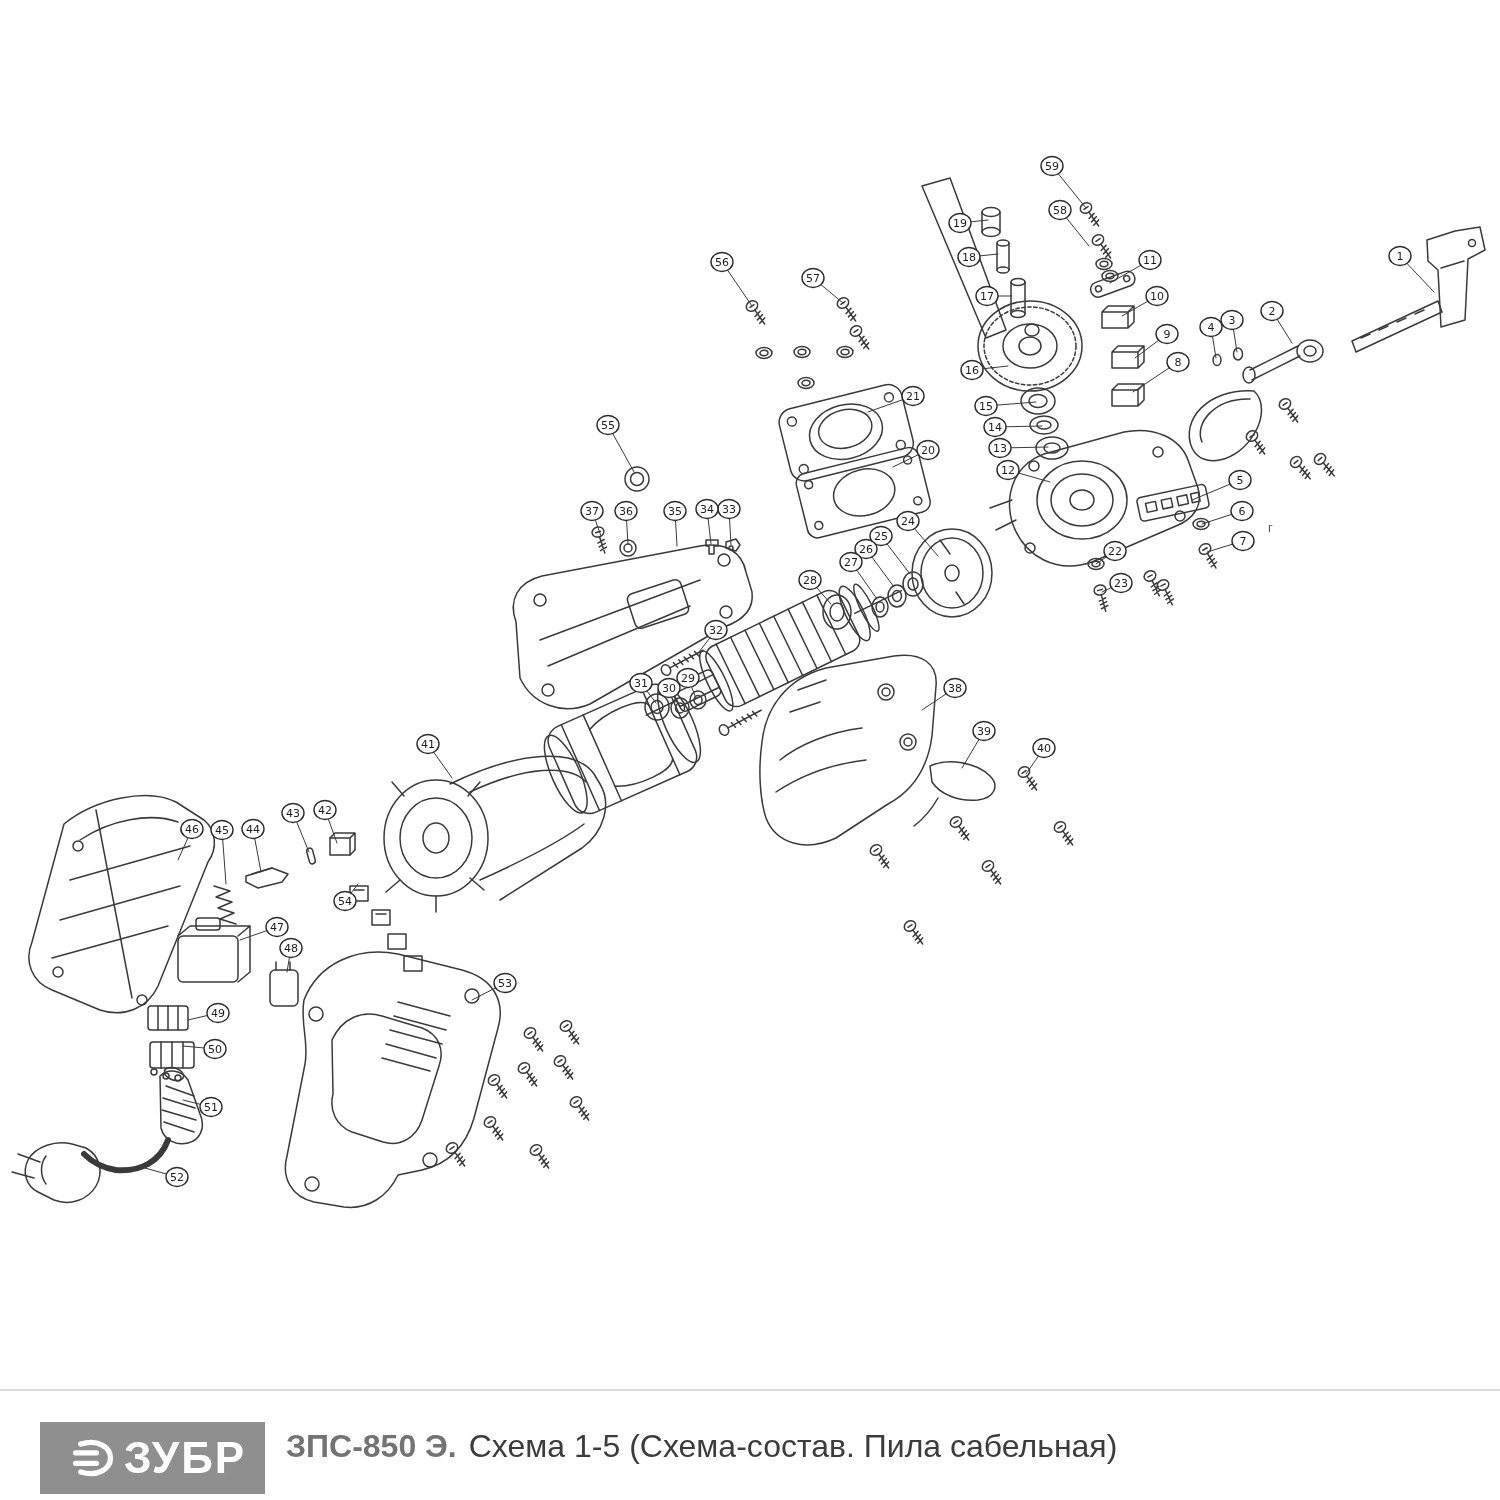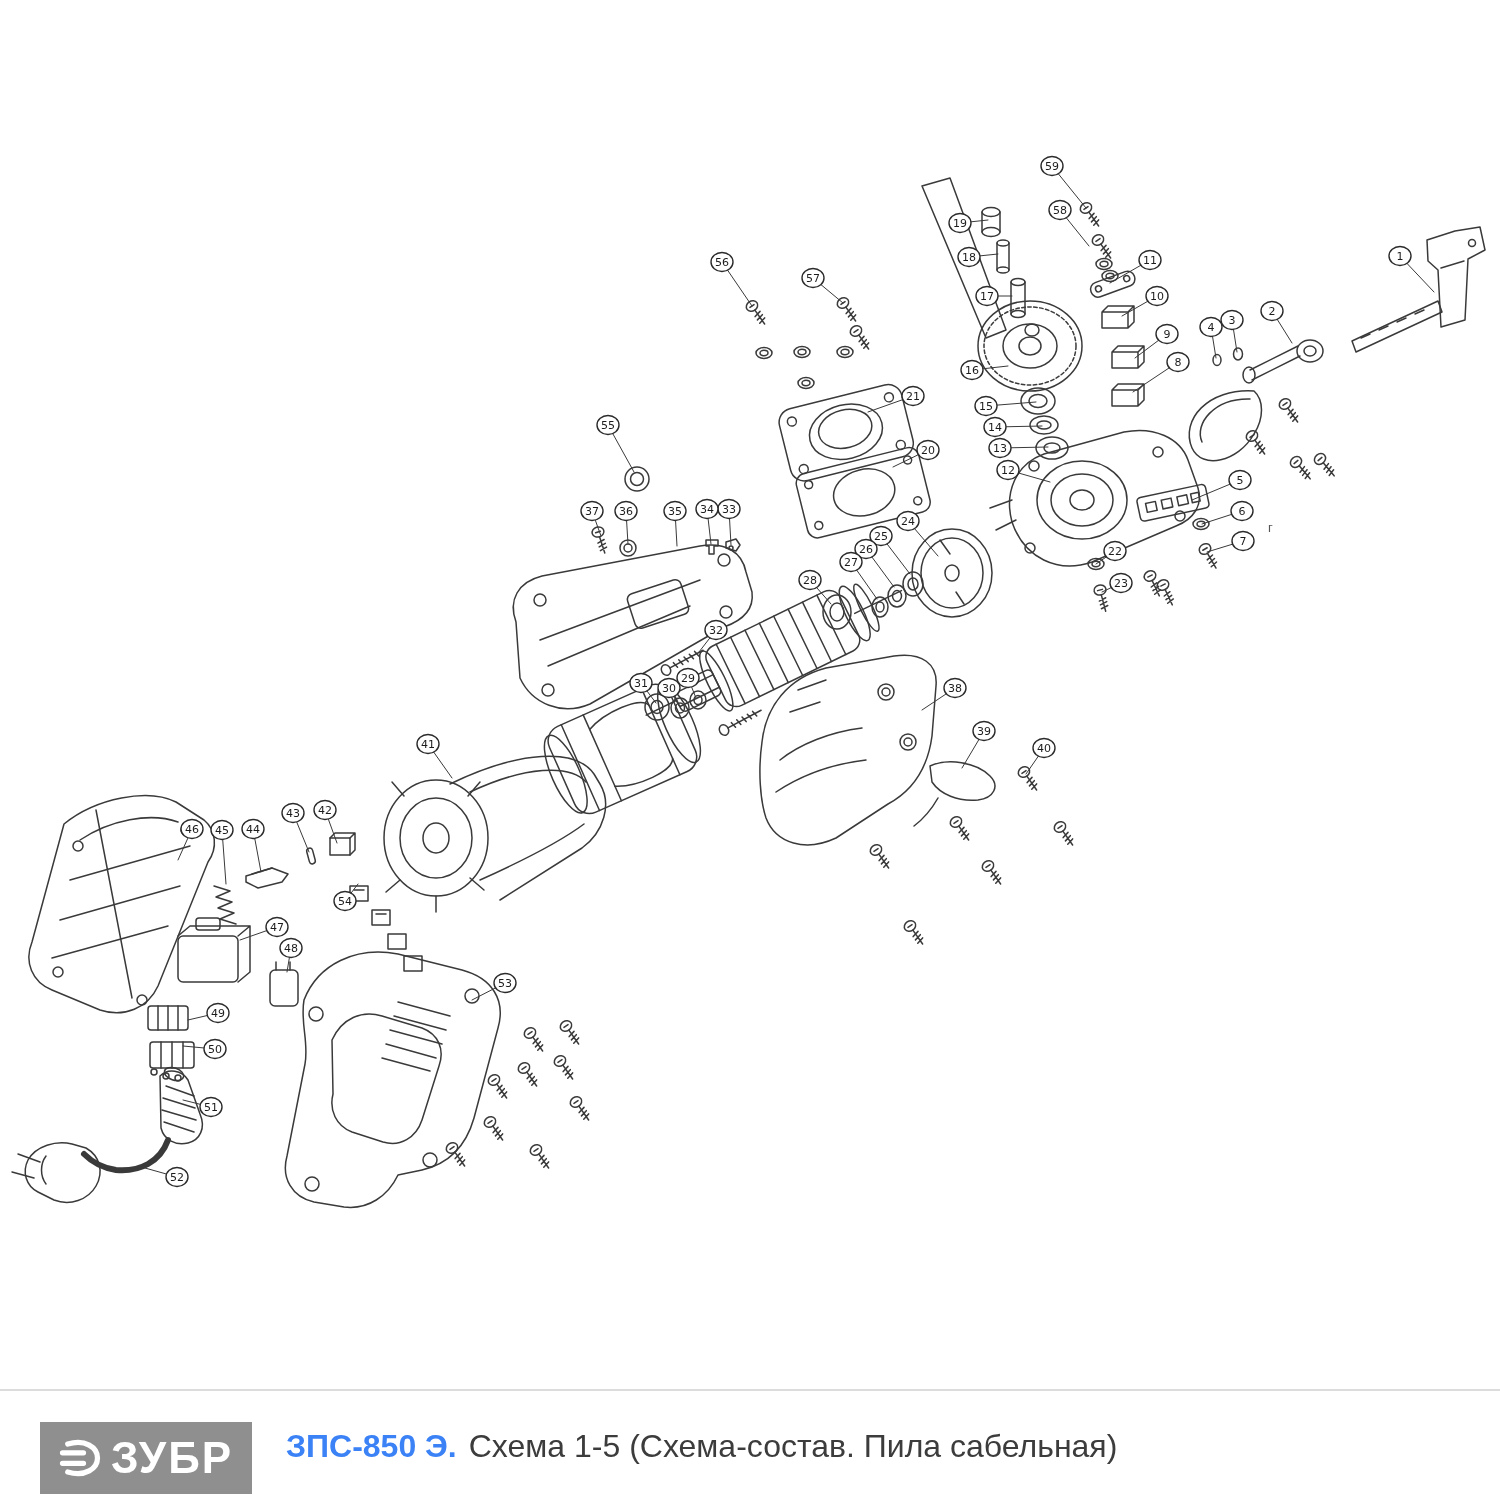--- a/index.html
+++ b/index.html
@@ -18,26 +18,26 @@
   .callout-num {
     font:11px "DejaVu Sans", sans-serif; fill:#1c1c1c; stroke:none;
     text-anchor:middle; dominant-baseline:central;
   }
 
   .stray-mark { position:absolute; left:1268px; top:520px; font-size:13px; color:#555; }
 
   .footer { position:absolute; left:0; top:1389px; width:1500px; height:111px;
     border-top:2px solid #dcdcdc; background:#fff; }
   .logo-box { position:absolute; left:40px; top:31px; width:212px; height:72px;
-    background:#8f8f8f; color:#fff; display:flex; align-items:center; justify-content:center; gap:10px; }
+    background:#8f8f8f; color:#fff; display:flex; align-items:center; justify-content:center; gap:10px;padding-left:13px; }
   .logo-icon { width:42px; height:42px; }
   .logo-text { font-size:44px; font-weight:bold; letter-spacing:2px; line-height:1; }
   .title { position:absolute; left:286px; top:0; height:111px; display:flex; align-items:center;
     font-size:32px; color:#3c3c3c; white-space:pre; }
-  .title .bold { font-weight:bold; color:#3b82f6; margin-right:12px; }
+  .title .bold { font-weight:bold; color:#737373; margin-right:12px; }
 </style>
 </head>
 <body>
 
 <div class="stage">
 
   <svg class="art" viewBox="0 0 1500 1500" width="1500" height="1500" xmlns="http://www.w3.org/2000/svg" xmlns:xlink="http://www.w3.org/1999/xlink">
     <defs>
       <g id="screw">
         <ellipse cx="0" cy="0" rx="5" ry="6"></ellipse>

